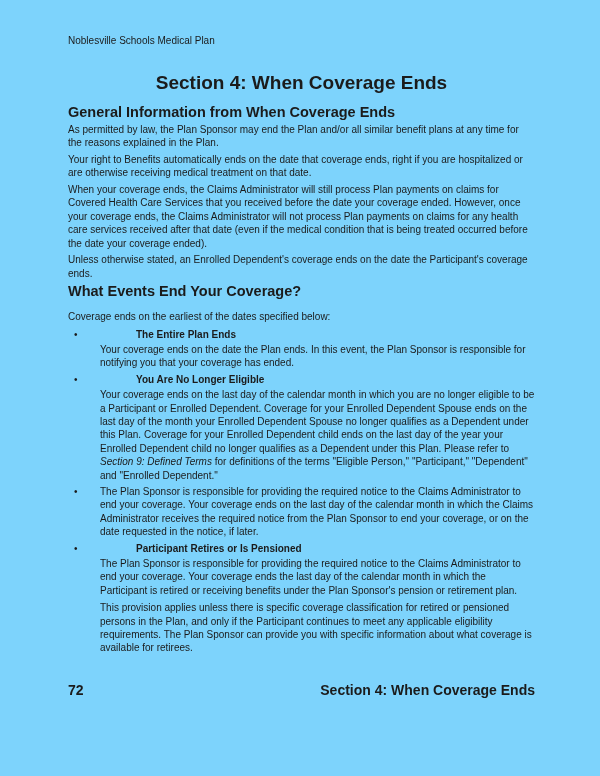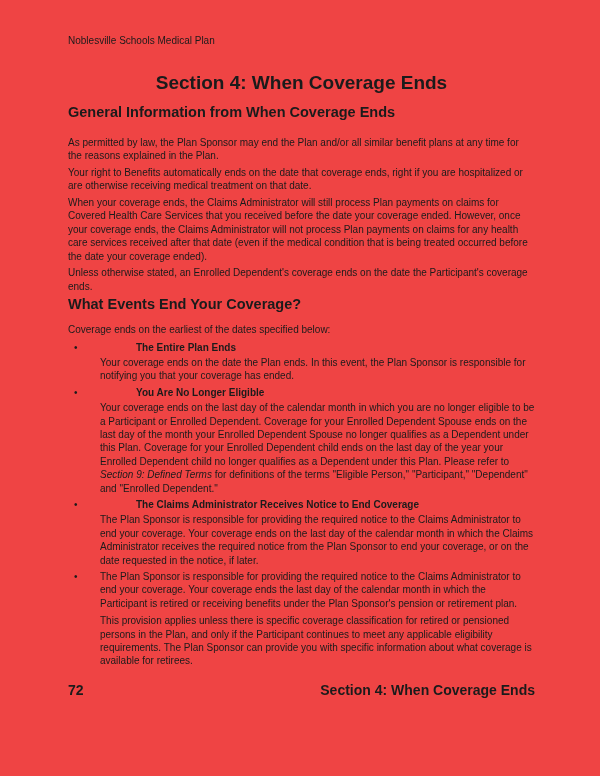--- a/index.html
+++ b/index.html
@@ -1,20 +1,20 @@
 <!DOCTYPE html>
 <html><head>
 <meta charset="utf-8">
 <style>
   html, body { margin: 0; padding: 0; background: #ffffff; }
   .page {
     position: relative;
     width: 600px;
     height: 776px;
-    background: #ef4444;
+    background: #7dd3fc;
     font-family: "Liberation Sans", sans-serif;
     color: #1b1b1b;
     overflow: hidden;
   }
   .content {
     position: absolute;
     left: 68px;
     top: 0;
     width: 467px;
   }
@@ -36,21 +36,21 @@
     font-size: 14.5px;
     line-height: 18px;
     font-weight: bold;
   }
   .section-heading.second { margin-top: 2px; }
   .para {
     margin: 3px 0 0 0;
     font-size: 10px;
     line-height: 13.5px;
   }
-  .para.first { margin-top: 15px; }
+  .para.first { margin-top: 2px; }
   .intro-para { margin-top: 10px; }
   .bullet-list { margin-top: 4px; }
   .bullet-item {
     position: relative;
     padding-left: 32px;
     margin-top: 3px;
   }
   .bullet-marker {
     position: absolute;
     left: 6px;
@@ -112,26 +112,26 @@
       </div>
 
       <div class="bullet-item">
         <span class="bullet-marker">•</span>
         <div class="bullet-title">You Are No Longer Eligible</div>
         <p class="para"><span>Your coverage ends on the last day of the calendar month in which you are no longer eligible to be a Participant or Enrolled Dependent. Coverage for your Enrolled Dependent Spouse ends on the last day of the month your Enrolled Dependent Spouse no longer qualifies as a Dependent under this Plan. Coverage for your Enrolled Dependent child ends on the last day of the year your Enrolled Dependent child no longer qualifies as a Dependent under this Plan. Please refer to </span><i>Section 9: Defined Terms</i><span> for definitions of the terms "Eligible Person," "Participant," "Dependent" and "Enrolled Dependent."</span></p>
       </div>
 
       <div class="bullet-item">
         <span class="bullet-marker">•</span>
-        <div class="bullet-title">The Claims Administrator Receives Notice to End Coverage</div>
         <p class="para">The Plan Sponsor is responsible for providing the required notice to the Claims Administrator to end your coverage. Your coverage ends on the last day of the calendar month in which the Claims Administrator receives the required notice from the Plan Sponsor to end your coverage, or on the date requested in the notice, if later.</p>
       </div>
 
       <div class="bullet-item">
         <span class="bullet-marker">•</span>
+        <div class="bullet-title">Participant Retires or Is Pensioned</div>
         <p class="para">The Plan Sponsor is responsible for providing the required notice to the Claims Administrator to end your coverage. Your coverage ends the last day of the calendar month in which the Participant is retired or receiving benefits under the Plan Sponsor's pension or retirement plan.</p>
         <p class="para gap">This provision applies unless there is specific coverage classification for retired or pensioned persons in the Plan, and only if the Participant continues to meet any applicable eligibility requirements. The Plan Sponsor can provide you with specific information about what coverage is available for retirees.</p>
       </div>
 
     </div>
   </div>
 
   <div class="footer">
     <span>72</span>
     <span>Section 4: When Coverage Ends</span>

